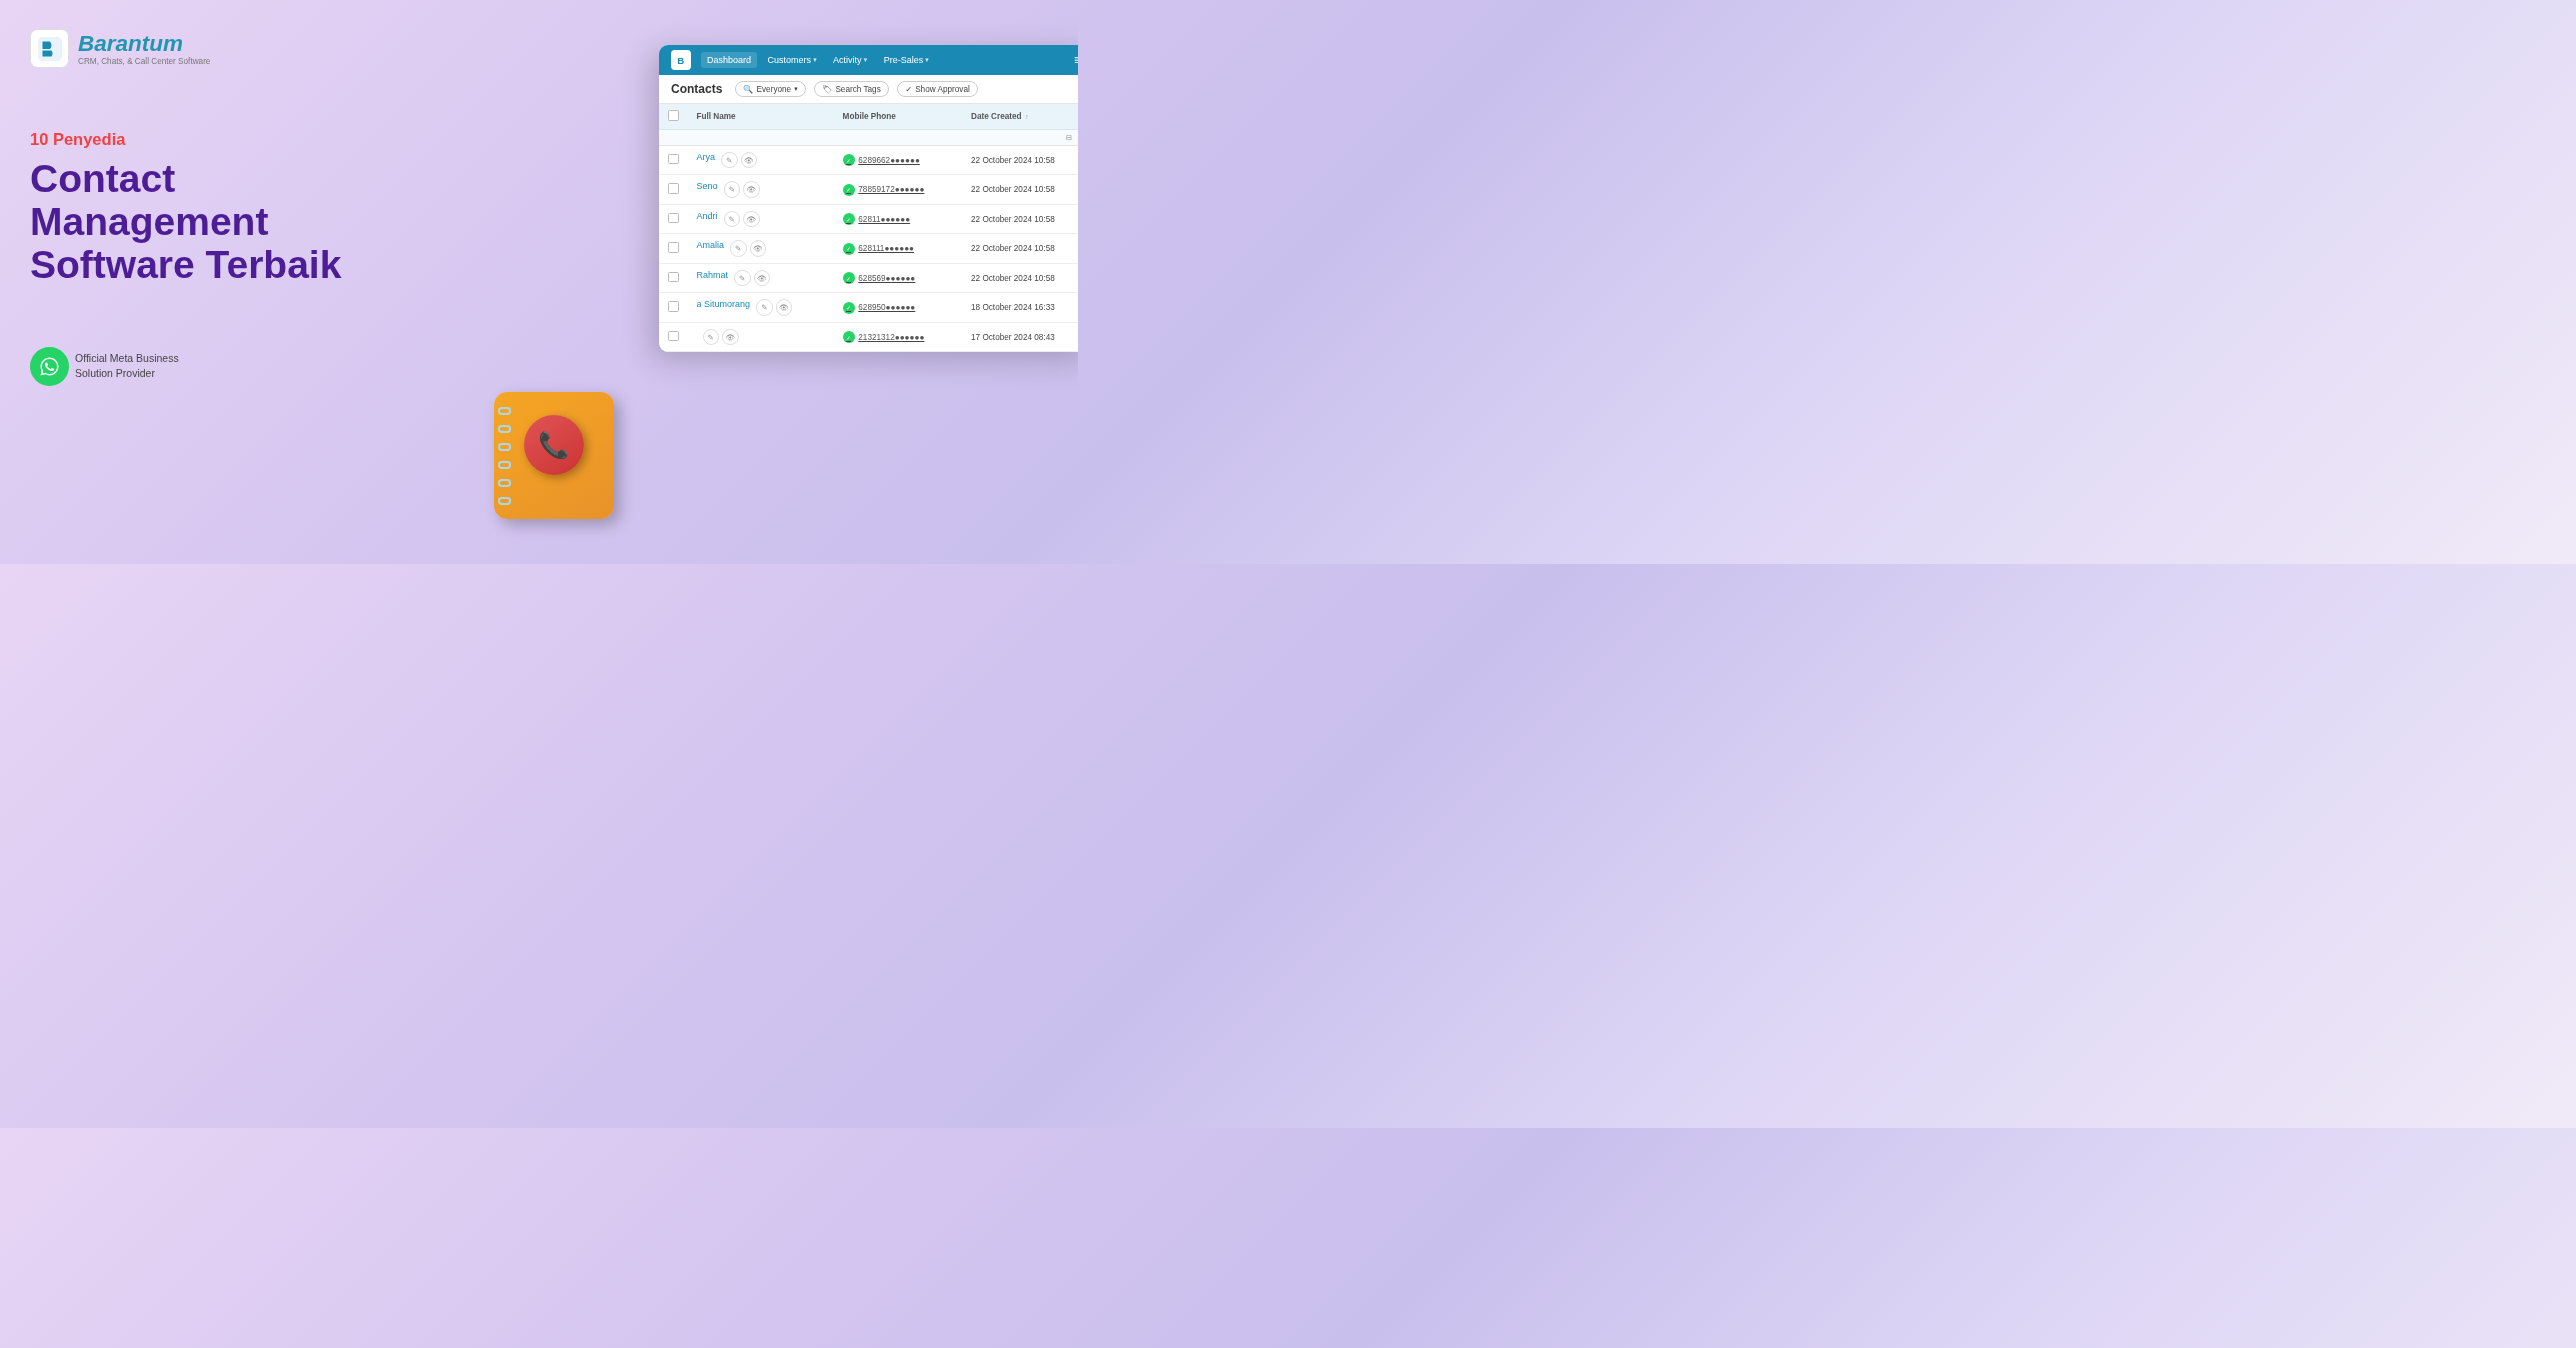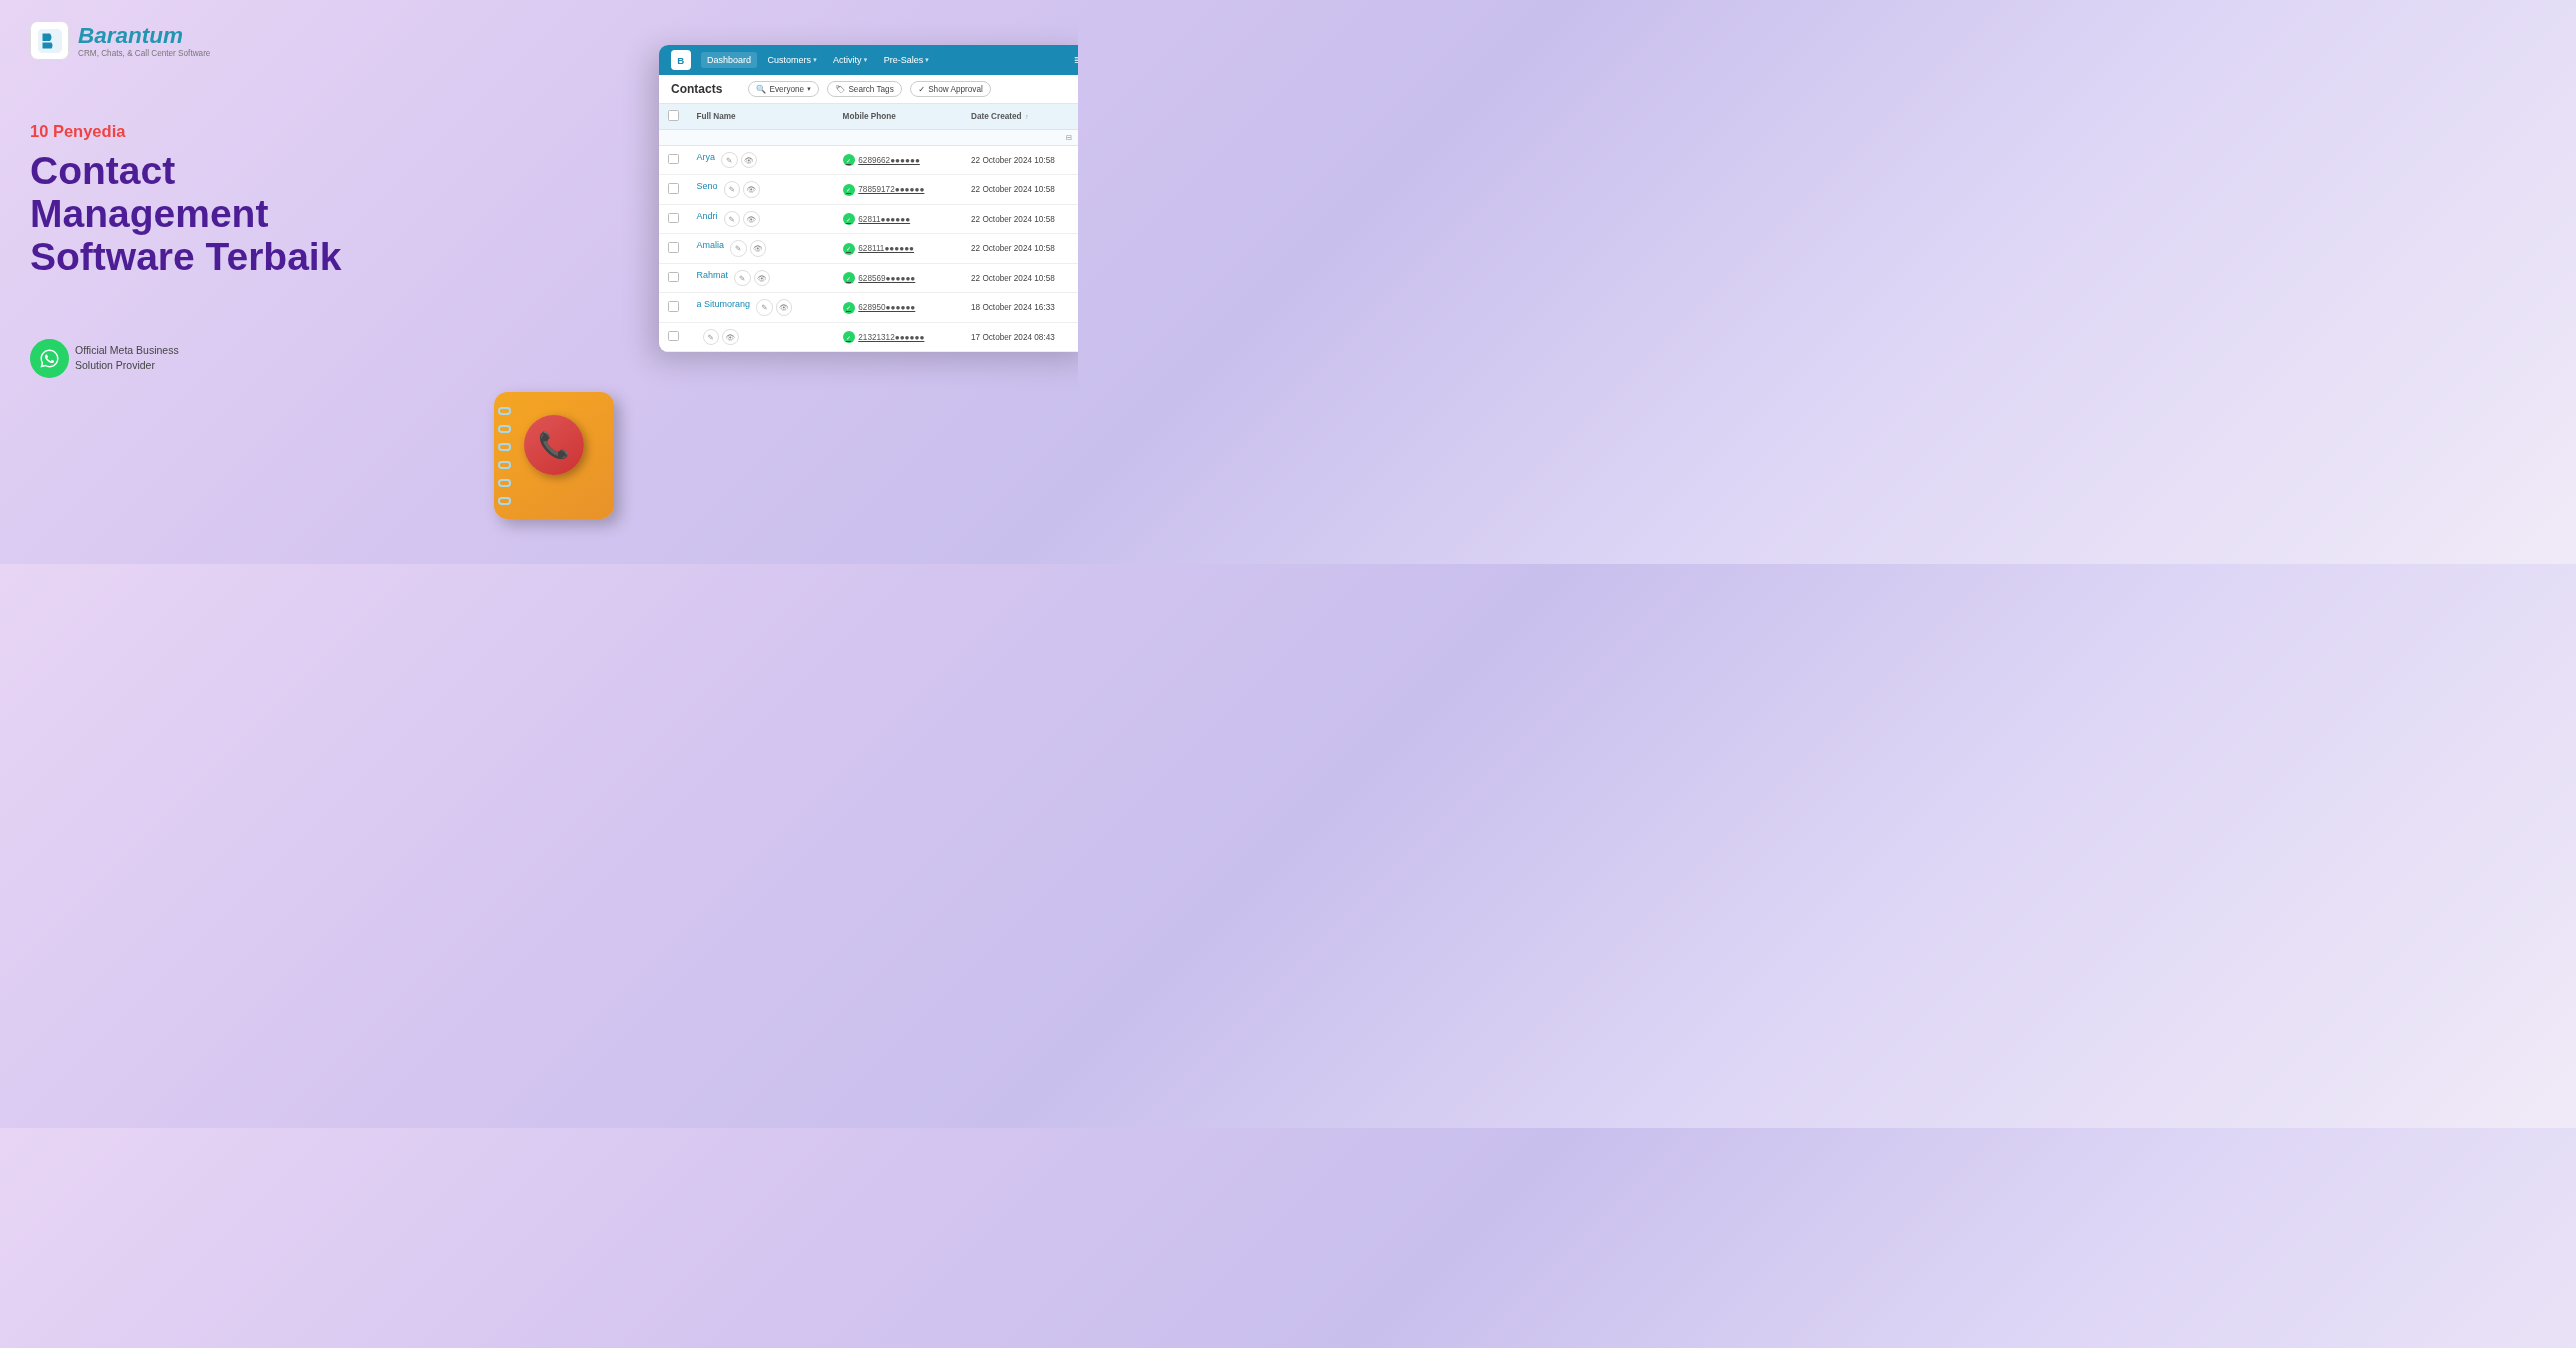--- a/index.html
+++ b/index.html
@@ -9,21 +9,21 @@
       height: 564px;
       font-family: 'Segoe UI', Arial, sans-serif;
       background: linear-gradient(135deg, #e8d5f5 0%, #d4c5f0 30%, #c9bfed 50%, #ddd5f5 70%, #f0eaf8 100%);
       position: relative;
       overflow: hidden;
     }
 
     
     .left-section {
       position: absolute;
-      top: 0;
+      top: 8px;
       left: 0;
       width: 449px;
       height: 100%;
       padding: 21px 30px;
     }
 
     .logo-area {
       display: flex;
       align-items: center;
       gap: 9px;
@@ -241,21 +241,21 @@
       display: flex;
       align-items: center;
       gap: 7.5px;
       border-bottom: 0.7px solid #e5e5e5;
     }
 
     .toolbar-title {
       font-size: 12px;
       font-weight: 600;
       color: #333;
-      margin-right: 18px;
+      margin-right: 5px;
     }
 
     .toolbar-filter {
       display: flex;
       align-items: center;
       gap: 3px;
       border: 0.7px solid #ccc;
       border-radius: 15px;
       padding: 2.2px 7.5px;
       font-size: 8.2px;

